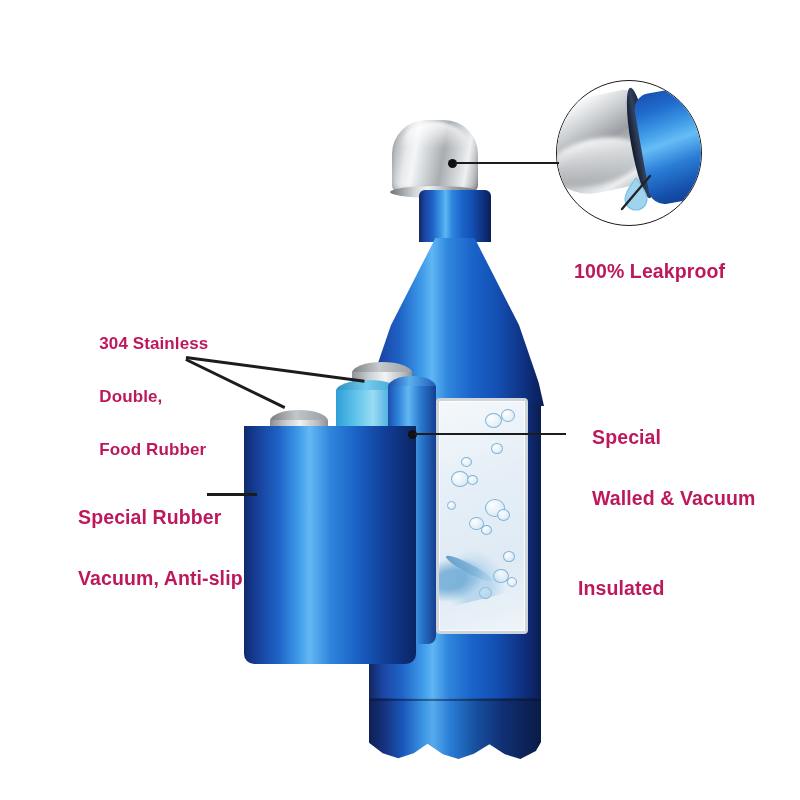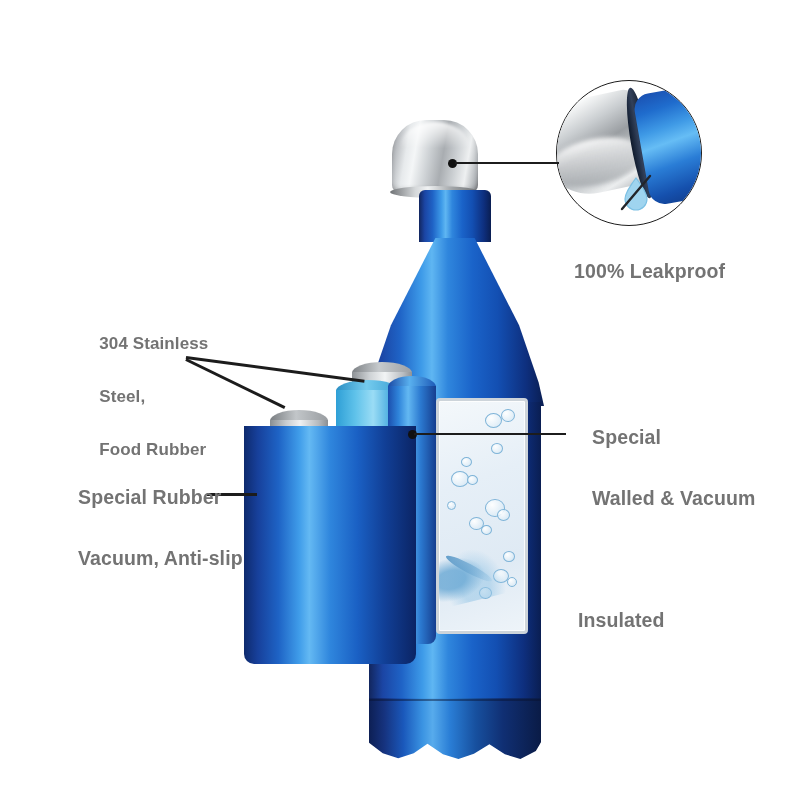--- a/index.html
+++ b/index.html
@@ -17,31 +17,31 @@
     height: 800px;
     background: #ffffff;
     overflow: hidden;
   }
 
   
   .label {
     position: absolute;
     font-family: "Liberation Sans", sans-serif;
     font-weight: bold;
-    color: #737373;
+    color: #be185d;
     line-height: 1.55;
     white-space: pre;
     letter-spacing: 0.1px;
   }
 
   .lbl-stainless { left: 80px;  top: 305px; font-size: 17px; }
-  .lbl-rubber    { left: 56px;  top: 452px; font-size: 19.5px; }
+  .lbl-rubber    { left: 56px;  top: 472px; font-size: 19.5px; }
   .lbl-leak      { left: 552px; top: 226px; font-size: 19.5px; }
   .lbl-double    { left: 570px; top: 392px; font-size: 19.5px; }
-  .lbl-double .ind { display: block; padding-left: 8px; margin-top: 32px; }
+  .lbl-double .ind { display: block; padding-left: 8px; }
 
   
   .leader {
     position: absolute;
     background: #1c1c1c;
     transform-origin: 0 50%;
   }
   .dot {
     position: absolute;
     width: 9px;
@@ -482,21 +482,21 @@
   <div class="leader" style="left:186px; top:356px; width:180px; height:2.6px; transform: rotate(7.6deg);"></div>
   <div class="leader" style="left:186px; top:358px; width:110px; height:2.6px; transform: rotate(26deg);"></div>
 
   <div class="leader" style="left:207px; top:493px; width:50px; height:2.6px;"></div>
 
   <div class="dot" style="left:408px; top:430px;"></div>
   <div class="leader" style="left:414px; top:433px; width:152px; height:2.4px;"></div>
 
   <div class="label lbl-stainless">
     <span>304 Stainless</span><br>
-    <span>Steel,</span><br>
+    <span>Double,</span><br>
     <span>Food Rubber</span>
   </div>
 
   <div class="label lbl-rubber">
     <span>Special Rubber</span><br>
     <span>Vacuum, Anti-slip</span>
   </div>
 
   <div class="label lbl-leak">
     <span>100% Leakproof</span>

